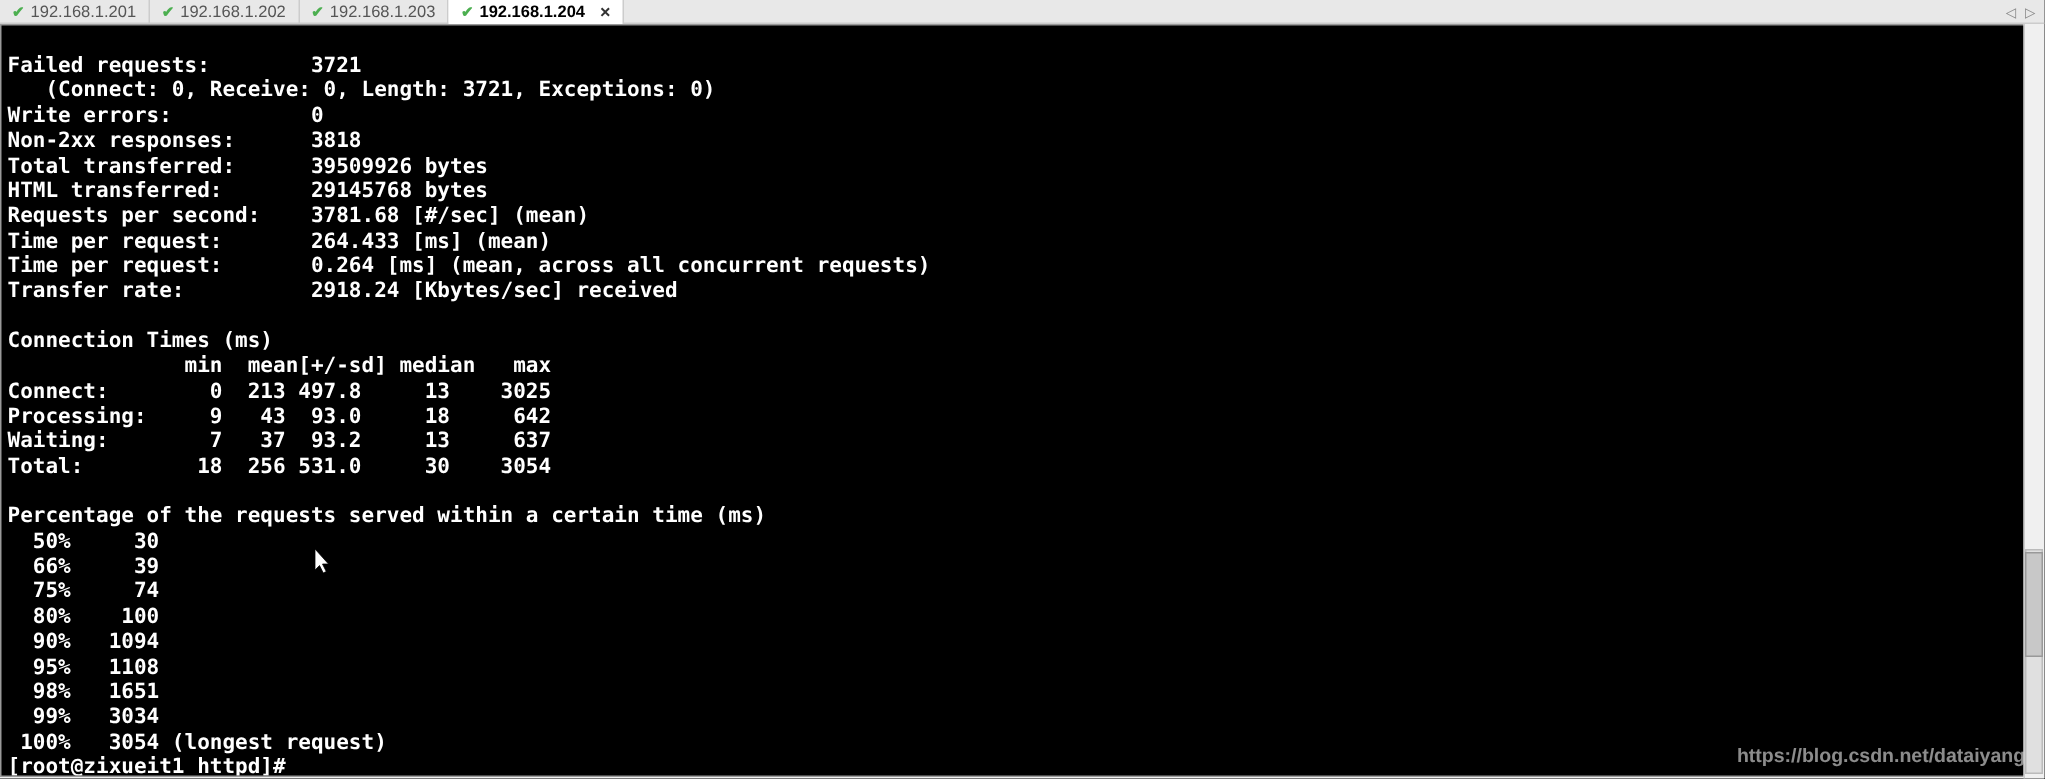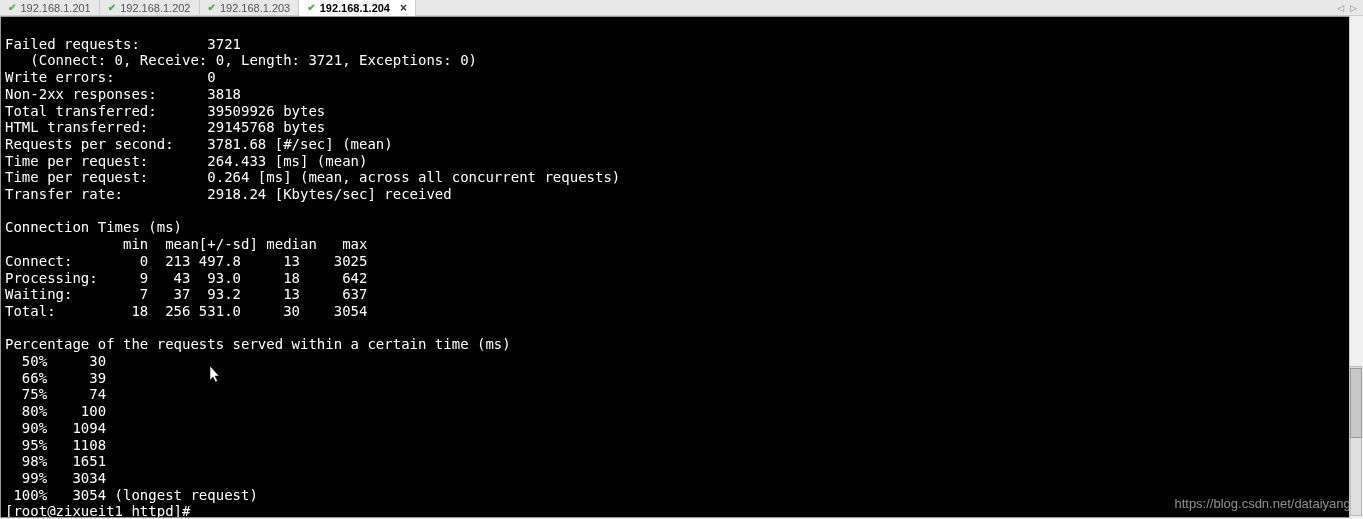--- a/index.html
+++ b/index.html
@@ -61,20 +61,21 @@
       color: #fff;
       white-space: pre;
       padding: 2px 4px;
       font-size: 14px;
       line-height: 16.7px;
       height: 502px;
       border: 1px solid #999;
       overflow: hidden;
       font-family: "DejaVu Sans Mono", "Liberation Mono", "Consolas", monospace;
       position: relative;
+      font-weight: bold;
     }
     .cursor-arrow {
       position: absolute;
       left: 209px;
       top: 349px;
       color: #fff;
       font-size: 14px;
       pointer-events: none;
     }
     .watermark {

